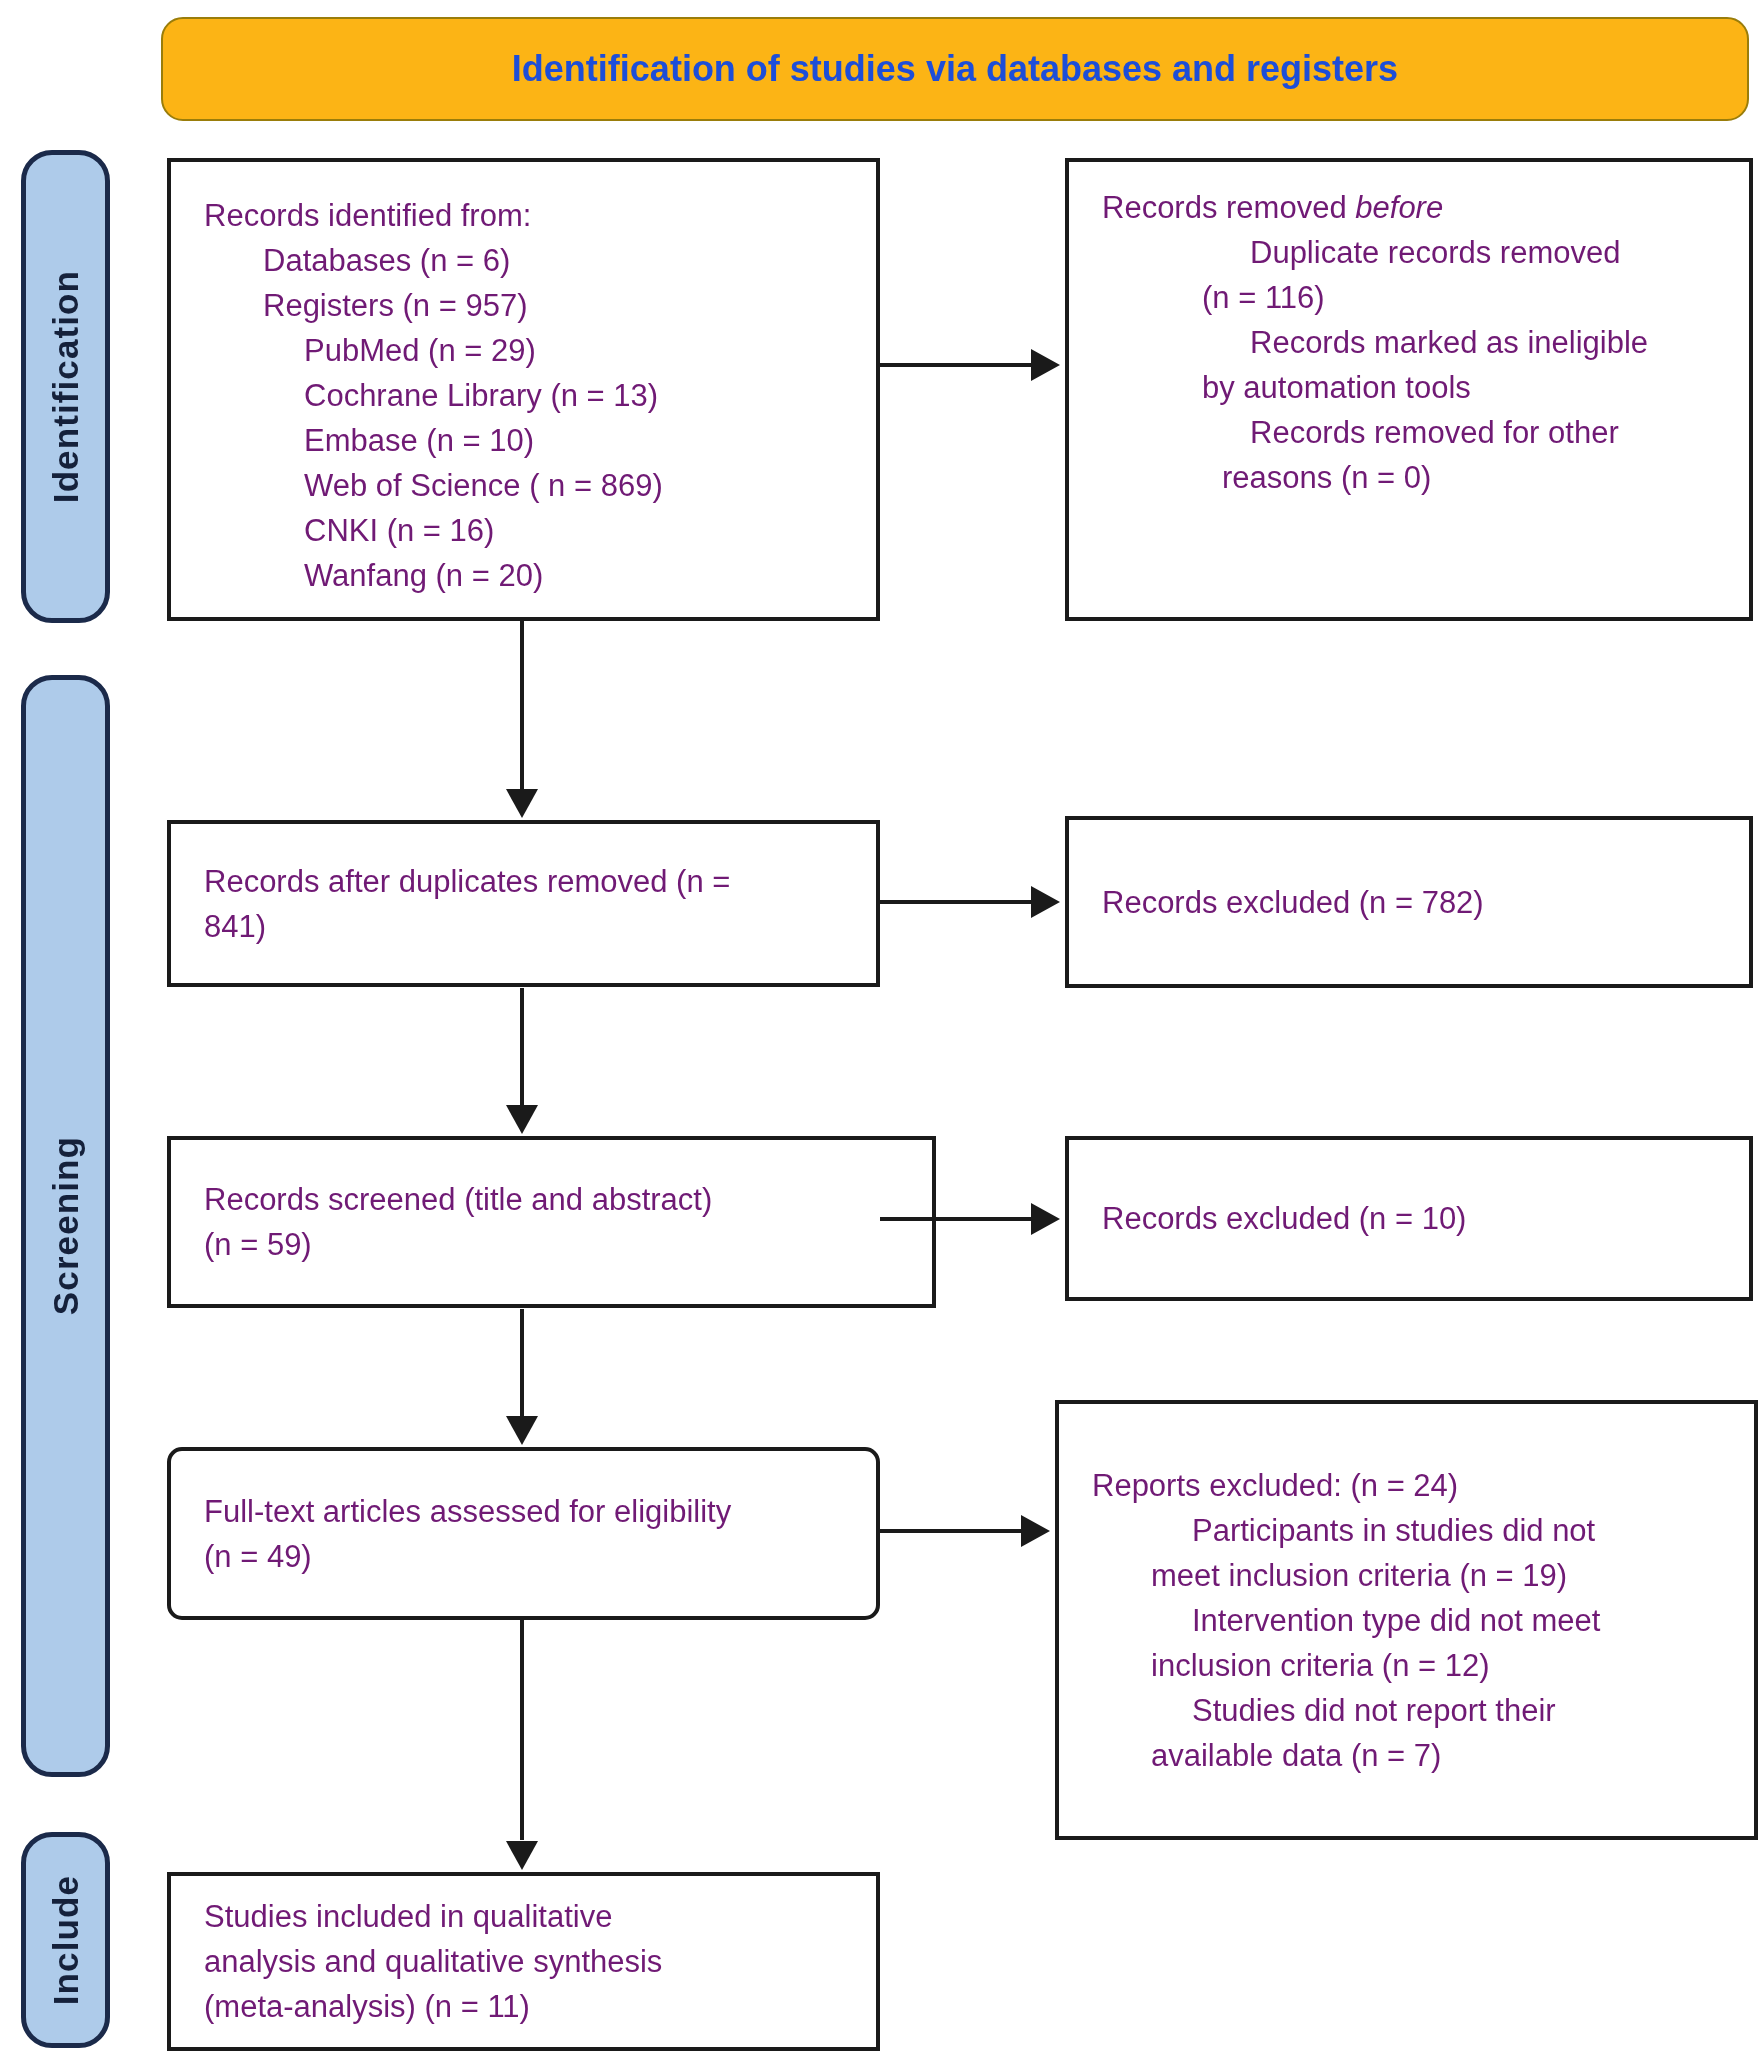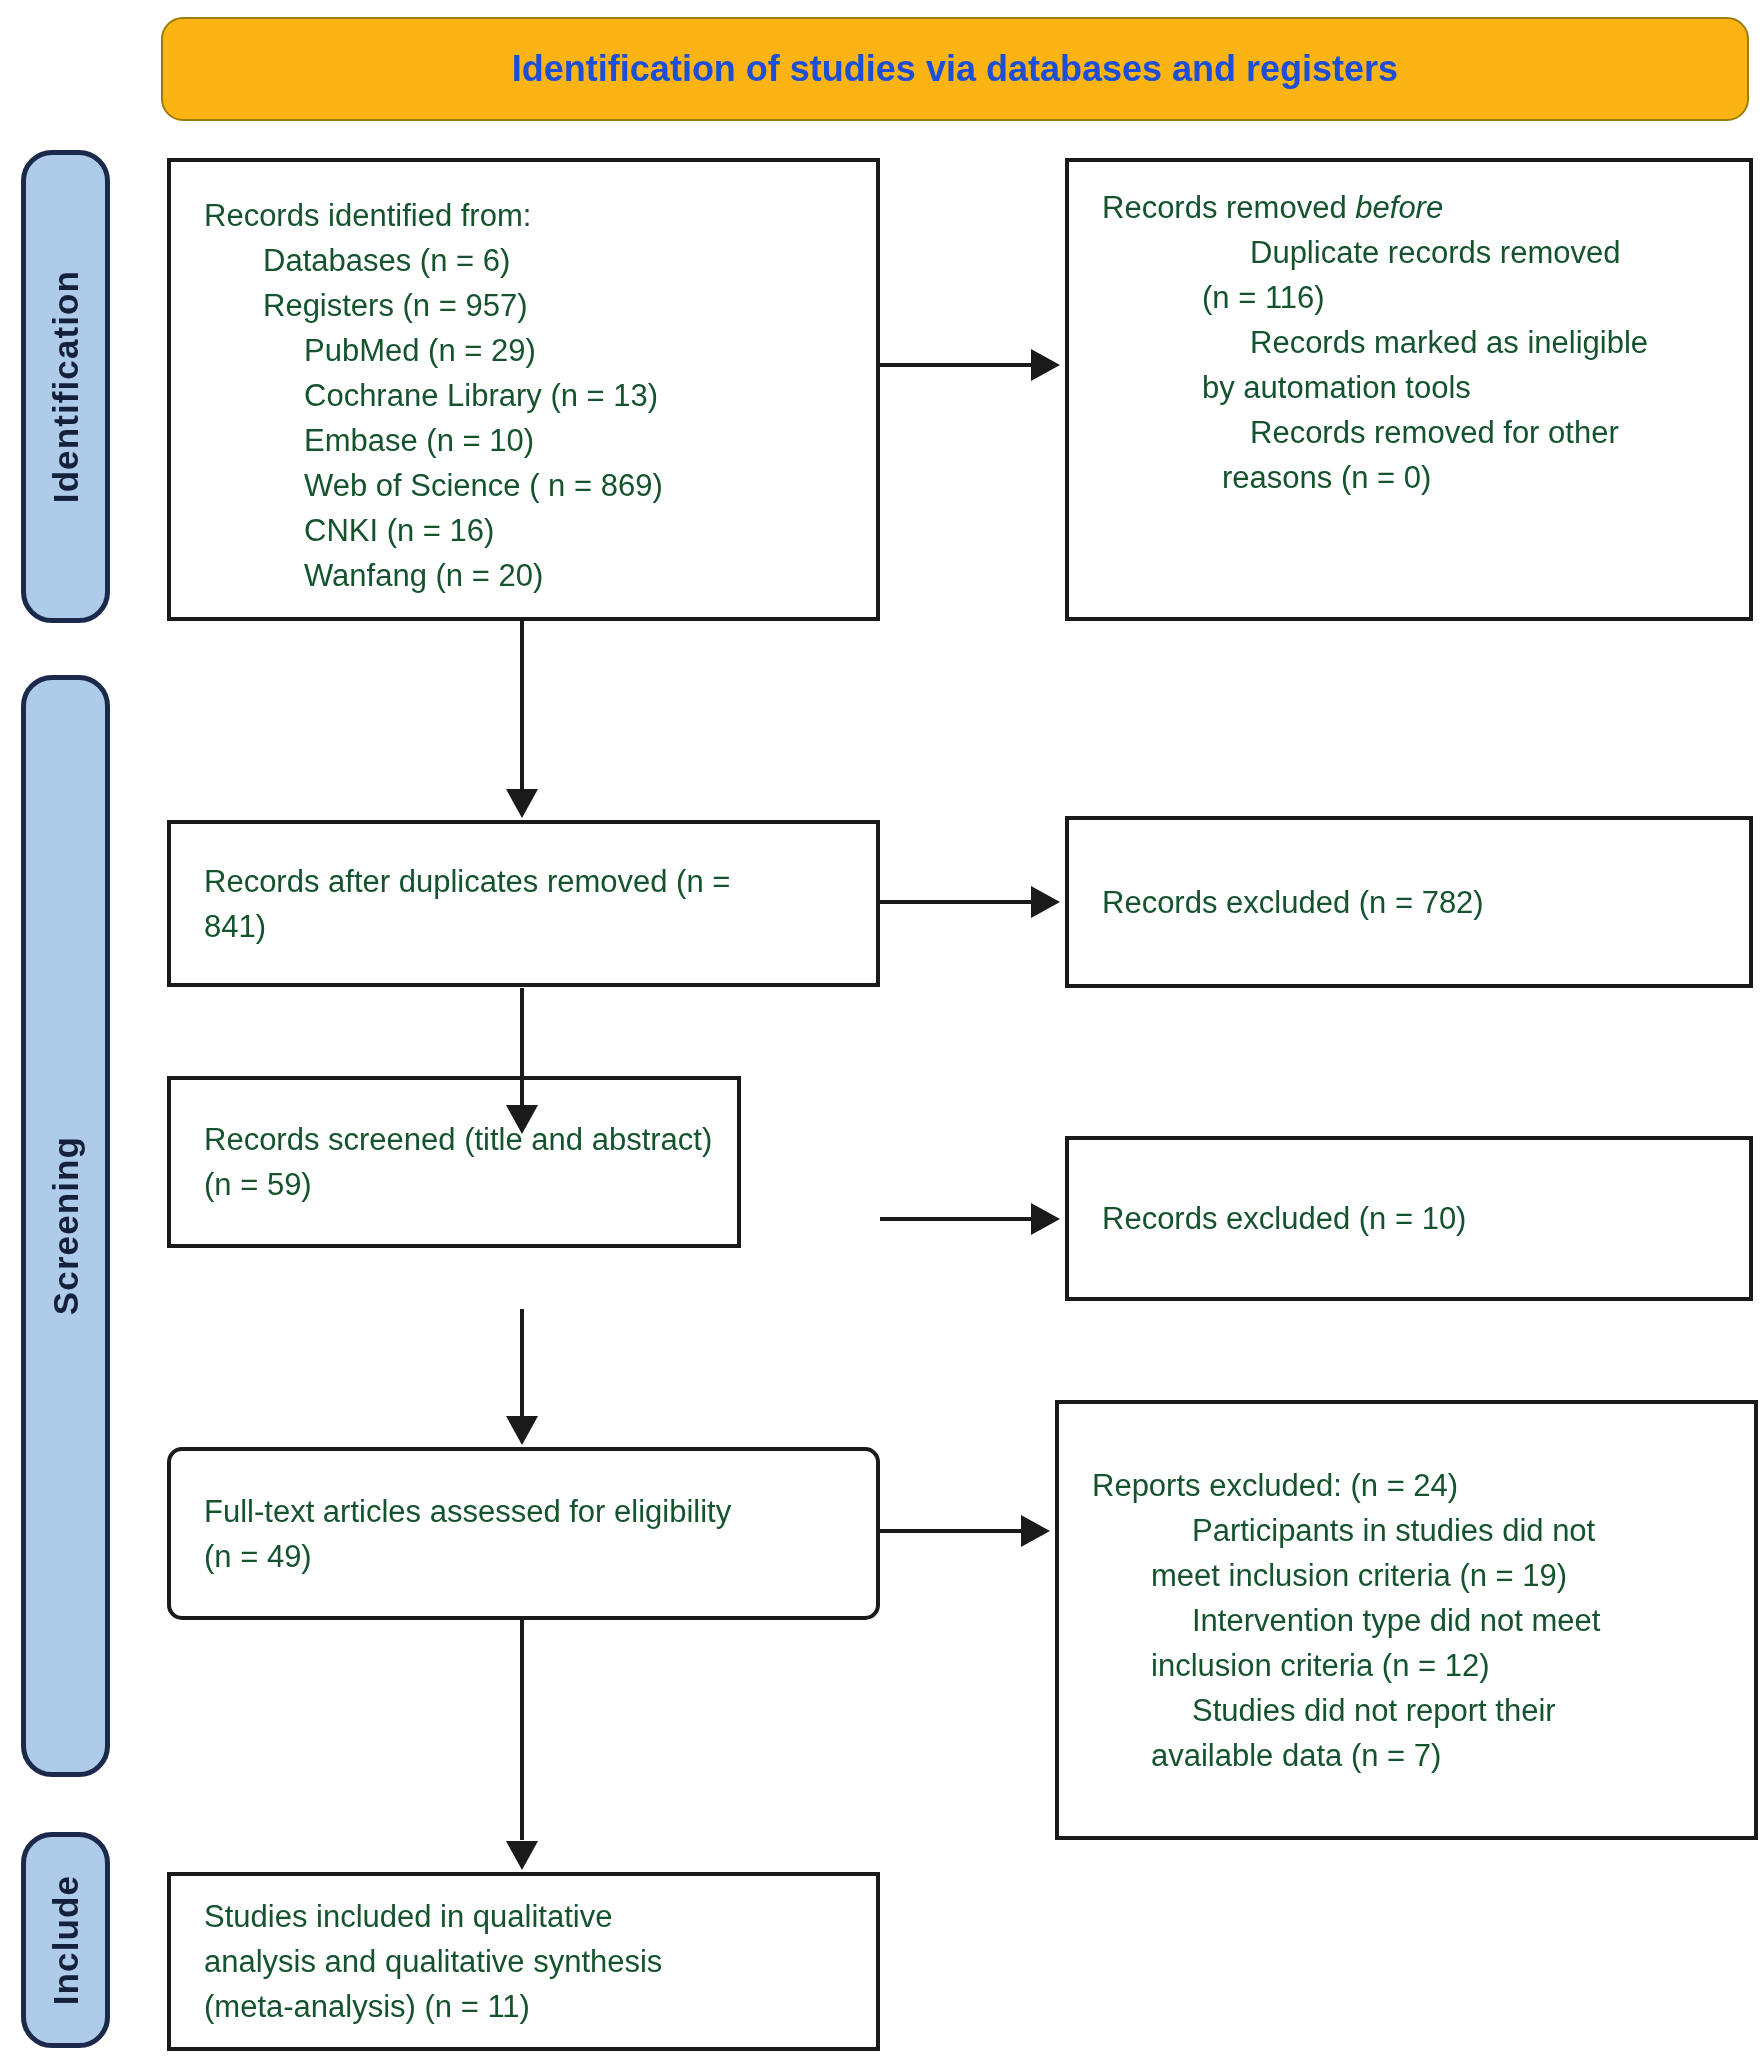--- a/index.html
+++ b/index.html
@@ -30,35 +30,35 @@
     font-size:35px;font-weight:bold;color:#15213B;letter-spacing:1.1px;
     white-space:nowrap;
   }
   #stage-identification{top:150px;height:473px;}
   #stage-screening{top:675px;height:1102px;}
   #stage-include{top:1832px;height:216px;}
   
   .wbox{
     position:absolute;background:#ffffff;
     border:4.5px solid #1a1a1a;box-sizing:border-box;
-    font-size:31px;line-height:45px;color:#14532d;
+    font-size:31px;line-height:45px;color:#701a75;
   }
   .wbox.padtop{padding:31px 22px 0 33px;}
   .wbox.center{display:flex;flex-direction:column;justify-content:center;padding:0 22px 0 33px;}
   .ln{white-space:nowrap;}
   .i1{padding-left:59px;}
   .i2{padding-left:100px;}
   .i2r{padding-left:120px;}
   .i3{padding-left:148px;}
   .it{font-style:italic;}
   #box-identified{left:167px;top:158px;width:713px;height:463px;}
   #box-removed{left:1065px;top:158px;width:688px;height:463px;padding-top:23px;}
   #box-after-dup{left:167px;top:820px;width:713px;height:167px;}
   #box-excl782{left:1065px;top:816px;width:688px;height:172px;}
-  #box-screened{left:167px;top:1076px;width:574px;height:172px;}
+  #box-screened{left:167px;top:1136px;width:769px;height:172px;}
   #box-excl10{left:1065px;top:1136px;width:688px;height:165px;}
   #box-fulltext{left:167px;top:1447px;width:713px;height:173px;border-radius:15px;}
   #box-reports{left:1055px;top:1400px;width:703px;height:440px;}
   #box-included{left:167px;top:1872px;width:713px;height:179px;}
   
   .hline{position:absolute;height:3.9px;background:#1a1a1a;}
   .vline{position:absolute;width:3.9px;background:#1a1a1a;}
   .head-r{position:absolute;width:0;height:0;
     border-top:16px solid transparent;border-bottom:16px solid transparent;
     border-left:29px solid #1a1a1a;}

